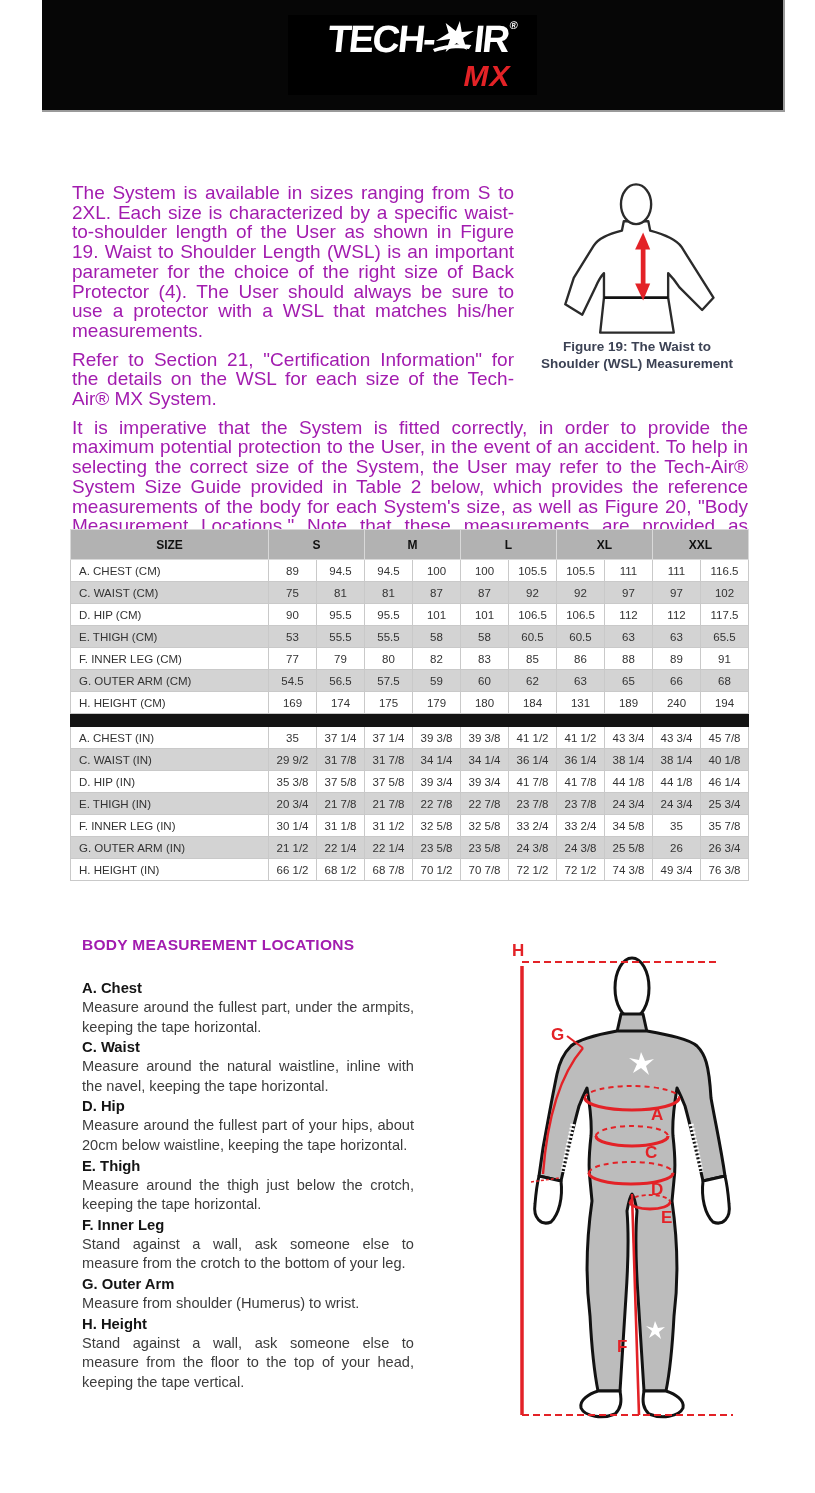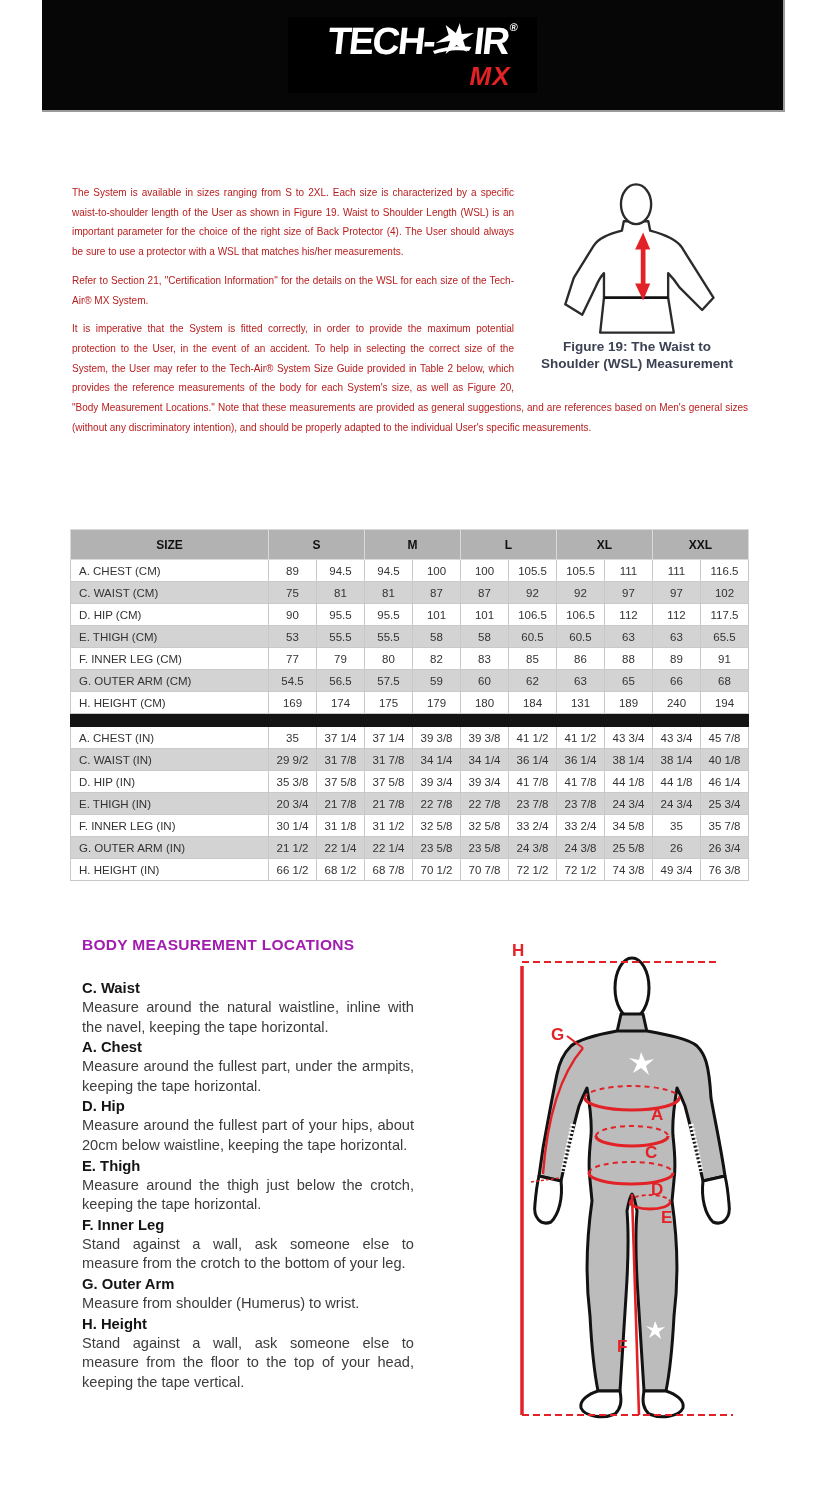--- a/index.html
+++ b/index.html
@@ -12,28 +12,28 @@
     position:absolute;left:42px;top:0;width:741px;height:110px;
     background:#060606;border-right:2px solid #9a9a9a;border-bottom:2px solid #9a9a9a;
     display:flex;align-items:center;justify-content:center;
   }
   .banner-inner{background:#000;padding:4px 30px;}
   .logo{display:flex;flex-direction:column;align-items:flex-end;transform:translateX(10px);}
   .logo-top{display:flex;align-items:center;color:#fff;font-weight:800;
     font-size:38px;letter-spacing:-2px;transform:skewX(-6deg);line-height:1;}
   .logo-star{width:44px;height:40px;margin:0 -2px;}
   .logo-reg{font-size:11px;vertical-align:top;position:relative;top:-14px;letter-spacing:0;}
-  .logo-mx{color:#e32226;font-weight:800;font-style:italic;font-size:26px;
+  .logo-mx{color:#e32226;font-weight:800;font-style:italic;font-size:30px;
     letter-spacing:1px;line-height:1;margin-top:2px;margin-right:6px;}
   
   .intro{position:absolute;left:72px;top:183px;width:676px;}
   .fig19{float:right;width:222px;margin-left:12px;margin-bottom:14px;text-align:center;}
   .fig19 svg{width:168px;height:152px;display:block;margin:0 auto;}
   .fig19-caption{font-weight:bold;color:#3c4254;font-size:13.5px;line-height:1.25;margin-top:4px;}
-  .para{text-align:justify;font-size:10px;line-height:19.7px;margin:0 0 9px 0;color:#b91c1c;}
+  .para{text-align:justify;font-size:19px;line-height:19.7px;margin:0 0 9px 0;color:#a21caf;}
   
   .size-table{
     position:absolute;left:70px;top:529px;width:678px;border-collapse:collapse;
     font-size:11.5px;color:#333;table-layout:fixed;border:1px solid #8d8d8d;padding-left:16px;
   }
   .size-table col.lbl{width:198px;}
   .size-table col.val{width:48px;}
   .size-table th{
     background:#b2b2b2;color:#111;font-weight:bold;font-size:12px;height:27px;
     border:1px solid #d9d9d9;text-align:center;
@@ -312,26 +312,26 @@
         <td>74 3/8</td>
         <td>49 3/4</td>
         <td>76 3/8</td>
       </tr>
     </tbody>
 </table>
 
 <div class="bml">
   <h2 class="bml-heading">BODY MEASUREMENT LOCATIONS</h2>
   <div class="bml-item">
+    <h3>A. Chest</h3>
+    <p>Measure around the fullest part, under the armpits, keeping the tape horizontal.</p>
+  </div>
+  <div class="bml-item">
     <h3>C. Waist</h3>
     <p>Measure around the natural waistline, inline with the navel, keeping the tape horizontal.</p>
-  </div>
-  <div class="bml-item">
-    <h3>A. Chest</h3>
-    <p>Measure around the fullest part, under the armpits, keeping the tape horizontal.</p>
   </div>
   <div class="bml-item">
     <h3>D. Hip</h3>
     <p>Measure around the fullest part of your hips, about 20cm below waistline, keeping the tape horizontal.</p>
   </div>
   <div class="bml-item">
     <h3>E. Thigh</h3>
     <p>Measure around the thigh just below the crotch, keeping the tape horizontal.</p>
   </div>
   <div class="bml-item">

